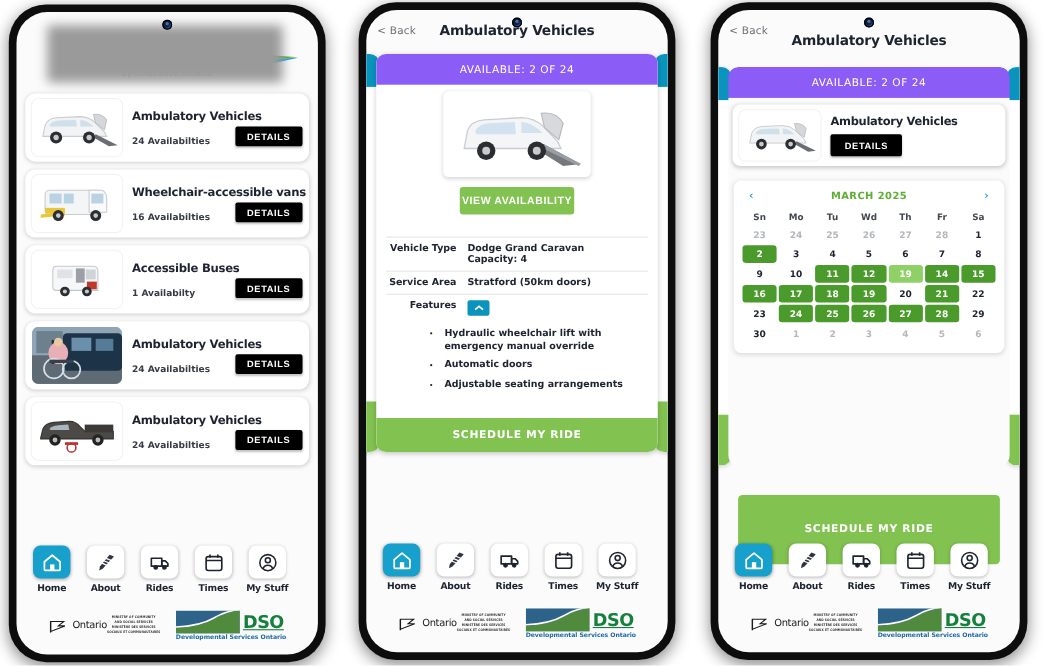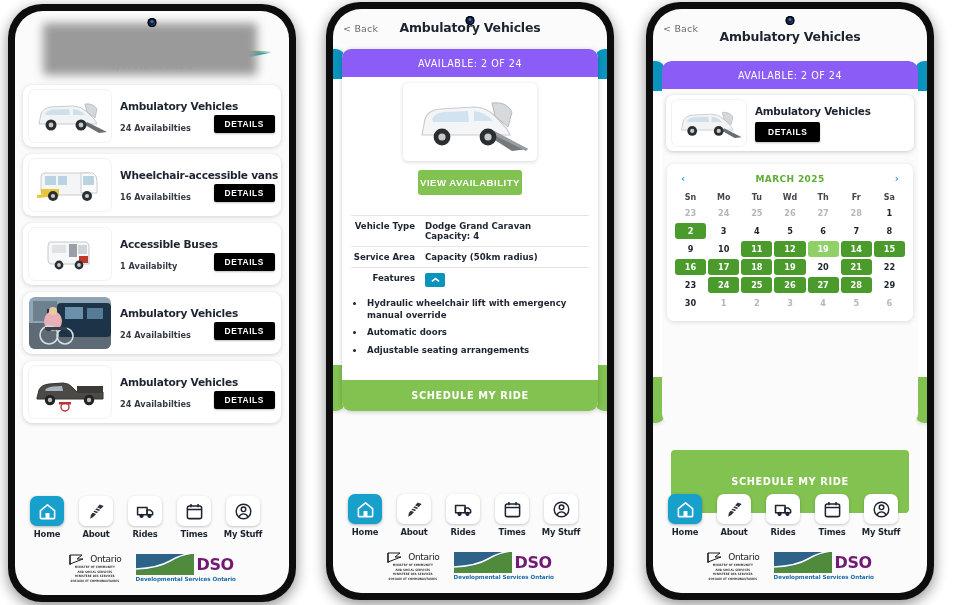--- a/index.html
+++ b/index.html
@@ -133,32 +133,32 @@
   .nav-lb {
     font-size: 8.4px; font-weight: bold; color: #1d2430;
     margin-top: 3px; letter-spacing: -.2px;
   }
 
   
   .footer {
     position: absolute; left: 0; right: 0; bottom: 12px;
     display: flex; align-items: center; justify-content: center; gap: 14px;
   }
-  .ont { display: flex; flex-direction: column; align-items: center; }
+  .ont { display: flex; flex-direction: row; align-items: center; }
   .ont-top { display: flex; align-items: center; gap: 2px; }
   .ont-name { font-size: 9px; color: #1b1b1b; letter-spacing: -.3px; }
   .ont-min {
     margin-top: 1px; font-size: 2.6px; color: #333; text-align: center;
     line-height: 1.55; letter-spacing: .1px; font-weight: bold;
     transform: scaleY(1.15);
   }
   .dso { display: flex; flex-direction: column; }
   .dso-top { display: flex; align-items: center; }
   .dso-mark { width: 58px; height: 21px; }
-  .dso-word { font-size: 16px; font-weight: bold; color: #701a75; letter-spacing: -.4px; margin-left: 3px; }
+  .dso-word { font-size: 16px; font-weight: bold; color: #15803d; letter-spacing: -.4px; margin-left: 3px; text-decoration: underline; }
   .dso-sub { font-size: 5.6px; font-weight: bold; color: #1c6aa8; letter-spacing: -.05px; margin-top: 1px; }
 
   
   .carousel { position: relative; height: 378px; margin-top: 2px; }
   .peek {
     position: absolute; top: 0; width: 30px; height: 362px;
     background: #fff; border-radius: 9px; overflow: hidden;
     box-shadow: 0 1px 4px rgba(0,0,0,.16);
   }
   .peek.left { left: -18px; }
@@ -207,21 +207,21 @@
   .dot { width: 9px; height: 9px; border-radius: 50%; background: #6ec04a; }
   .rt-count { font-size: 8.2px; color: #4a5058; font-weight: normal; margin-left: 7px; }
   .chev-btn {
     width: 20px; height: 14px; background: #0a93bd; border: none;
     border-radius: 2px; color: #fff; font-size: 7px;
     display: flex; align-items: center; justify-content: center;
   }
   ul.feat { margin: 5px 0 0 14px; }
   ul.feat li {
     font-size: 8.6px; font-weight: bold; color: #1d2430;
-    line-height: 1.42; margin-bottom: 5px; padding-left: 2px;
+    line-height: 1.42; margin-bottom: 5px; padding-left: 2px; margin-left: 37px;
   }
 
   .sched {
     background: #82c250; color: #fff; text-align: center;
     font-size: 9.8px; font-weight: bold; letter-spacing: .6px;
     padding: 10px 0;
   }
 
   
   .mini-card {
@@ -549,21 +549,21 @@
               <tbody>
                   <tr>
                 <td class="sp-k">Vehicle Type</td>
                 <td class="sp-v">
                   <div>Dodge Grand Caravan</div>
                   <div>Capacity: 4</div>
                 </td>
               </tr>
               <tr>
                 <td class="sp-k">Service Area</td>
-                <td class="sp-v">Capacity (50km radius)</td>
+                <td class="sp-v">Stratford (50km doors)</td>
               </tr>
               <tr>
                 <td class="sp-k">Features</td>
                 <td class="sp-v">
                   <button class="chev-btn">
                     <svg width="9" height="6" viewBox="0 0 10 6" fill="none" stroke="#fff" stroke-width="1.8">
                           <path d="M1 4.6 L5 1.4 L9 4.6"></path>
                         </svg>
                   </button>
                 </td>

